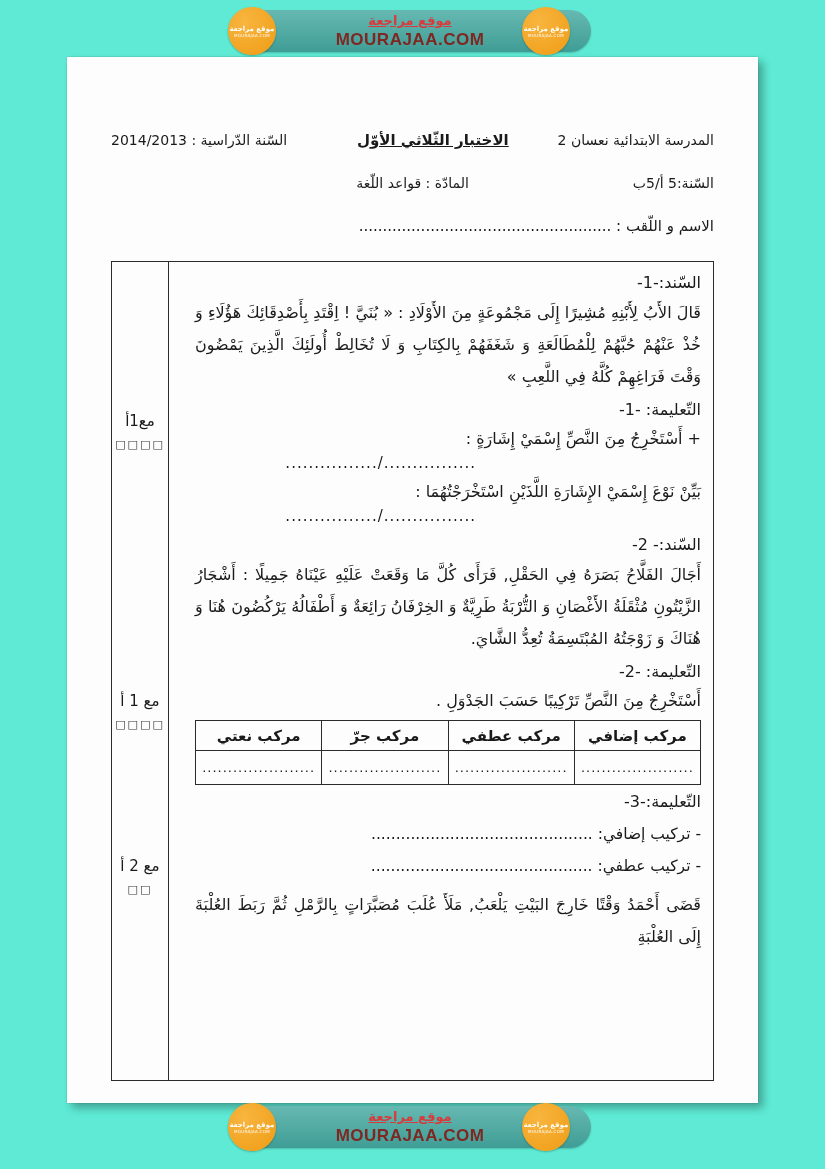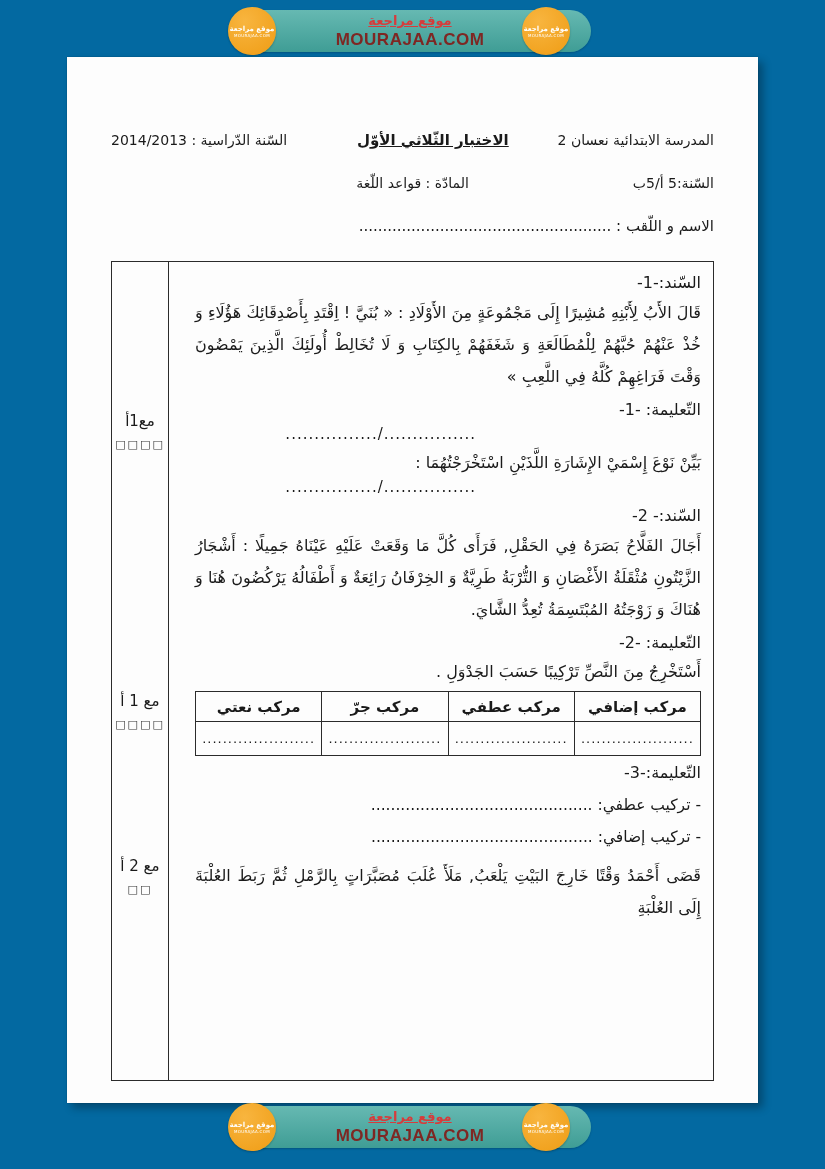--- a/index.html
+++ b/index.html
@@ -1,19 +1,19 @@
 <!DOCTYPE html>
 <html><head>
 <meta charset="utf-8">
 <style>
   html,body{margin:0;padding:0;}
   #screen{
     position:relative;
     width:825px;height:1169px;
-    background:#0369a1;
+    background:#5eead4;
     overflow:hidden;
     font-family:"DejaVu Sans", sans-serif;
   }
   
   .banner{position:absolute;left:229px;width:362px;height:46px;}
   .banner .band{
     position:absolute;left:0;top:2px;width:100%;height:42px;
     background:linear-gradient(#66b9b2,#3f9d95);
     border-radius:22px;
     box-shadow:0 1px 2px rgba(0,0,0,.2);
@@ -139,20 +139,21 @@
       <div class="name-line">الاسم و اللّقب : .....................................................</div>
 
       <div class="exam-box">
 
         <div class="q-area">
 
           <div class="sec-title">السّند:-1-</div>
           <div class="para">قَالَ الأَبُ لِأَبْنِهِ مُشِيرًا إِلَى مَجْمُوعَةٍ مِنَ الأَوْلَادِ : « بُنَيَّ ! اِقْتَدِ بِأَصْدِقَائِكَ هَؤُلَاءِ وَ خُذْ عَنْهُمْ حُبَّهُمْ لِلْمُطَالَعَةِ وَ شَغَفَهُمْ بِالكِتَابِ وَ لَا تُخَالِطْ أُولَئِكَ الَّذِينَ يَمْضُونَ وَقْتَ فَرَاغِهِمْ كُلَّهُ فِي اللَّعِبِ »</div>
 
           <div class="sec-title">التّعليمة: -1-</div>
+          <div class="qline">+ أَسْتَخْرِجُ مِنَ النَّصِّ إِسْمَيْ إِشَارَةٍ :</div>
           <div class="slots">................/................</div>
           <div class="qline">بَيِّنْ نَوْعَ إِسْمَيْ الإِشَارَةِ اللَّذَيْنِ اسْتَخْرَجْتُهُمَا :</div>
           <div class="slots">................/................</div>
 
           <div class="sec-title">السّند:- 2-</div>
           <div class="para">أَجَالَ الفَلَّاحُ بَصَرَهُ فِي الحَقْلِ, فَرَأَى كُلَّ مَا وَقَعَتْ عَلَيْهِ عَيْنَاهُ جَمِيلًا : أَشْجَارُ الزَّيْتُونِ مُثْقَلَةُ الأَغْصَانِ وَ التُّرْبَةُ طَرِيَّةٌ وَ الخِرْفَانُ رَائِعَةٌ وَ أَطْفَالُهُ يَرْكُضُونَ هُنَا وَ هُنَاكَ وَ زَوْجَتُهُ المُبْتَسِمَةُ تُعِدُّ الشَّايَ.</div>
 
           <div class="sec-title">التّعليمة: -2-</div>
           <div class="qline">أَسْتَخْرِجُ مِنَ النَّصِّ تَرْكِيبًا حَسَبَ الجَدْوَلِ .</div>
 
@@ -167,22 +168,22 @@
             <tr>
               <td>......................</td>
               <td>......................</td>
               <td>......................</td>
               <td>......................</td>
             </tr>
           </tbody>
             </table>
 
           <div class="sec-title">التّعليمة:-3-</div>
+          <div class="items">- تركيب إضافي: .............................................</div>
           <div class="items">- تركيب عطفي: .............................................</div>
-          <div class="items">- تركيب إضافي: .............................................</div>
 
           <div class="para">قَضَى أَحْمَدُ وَقْتًا خَارِجَ البَيْتِ يَلْعَبُ, مَلَأَ عُلَبَ مُصَبَّرَاتٍ بِالرَّمْلِ ثُمَّ رَبَطَ العُلْبَةَ إِلَى العُلْبَةِ</div>
 
         </div>
 
         <div class="m-col">
           <div class="m-group m-g1">
             <div class="m-label">مع1أ</div>
             <div class="m-boxes">□□□□</div>
           </div>

